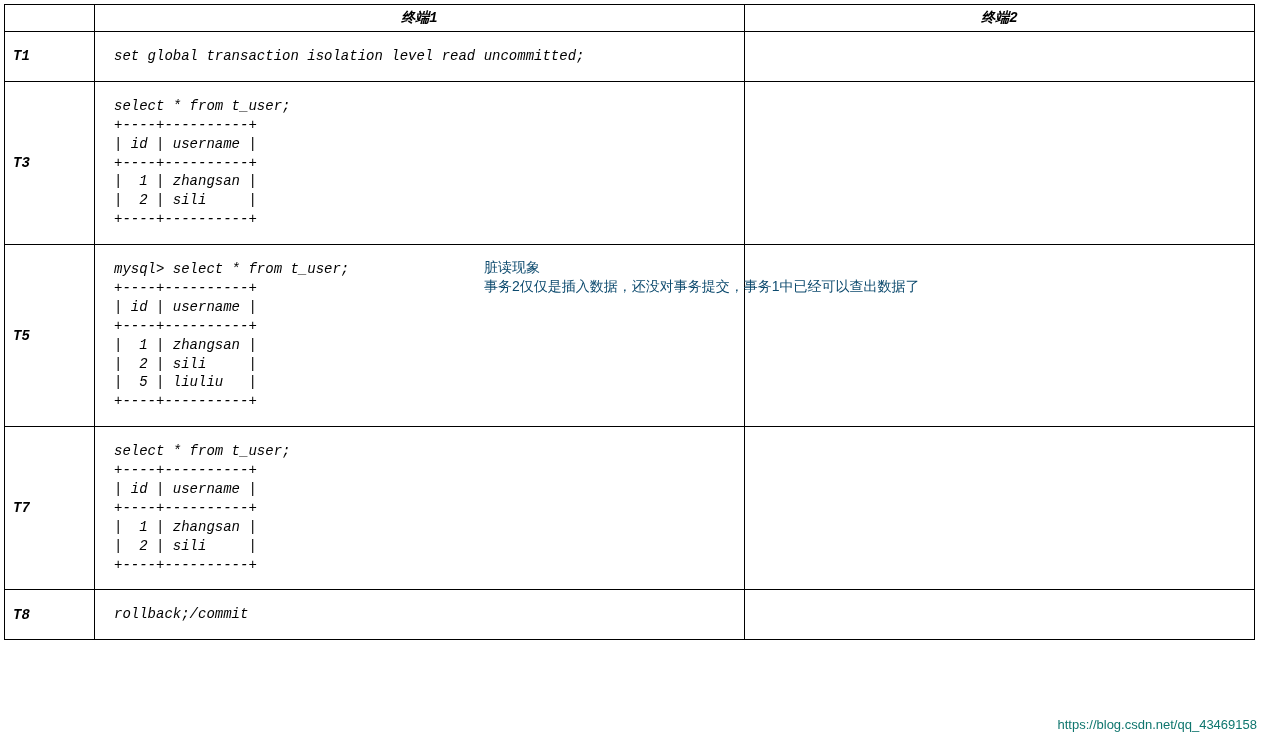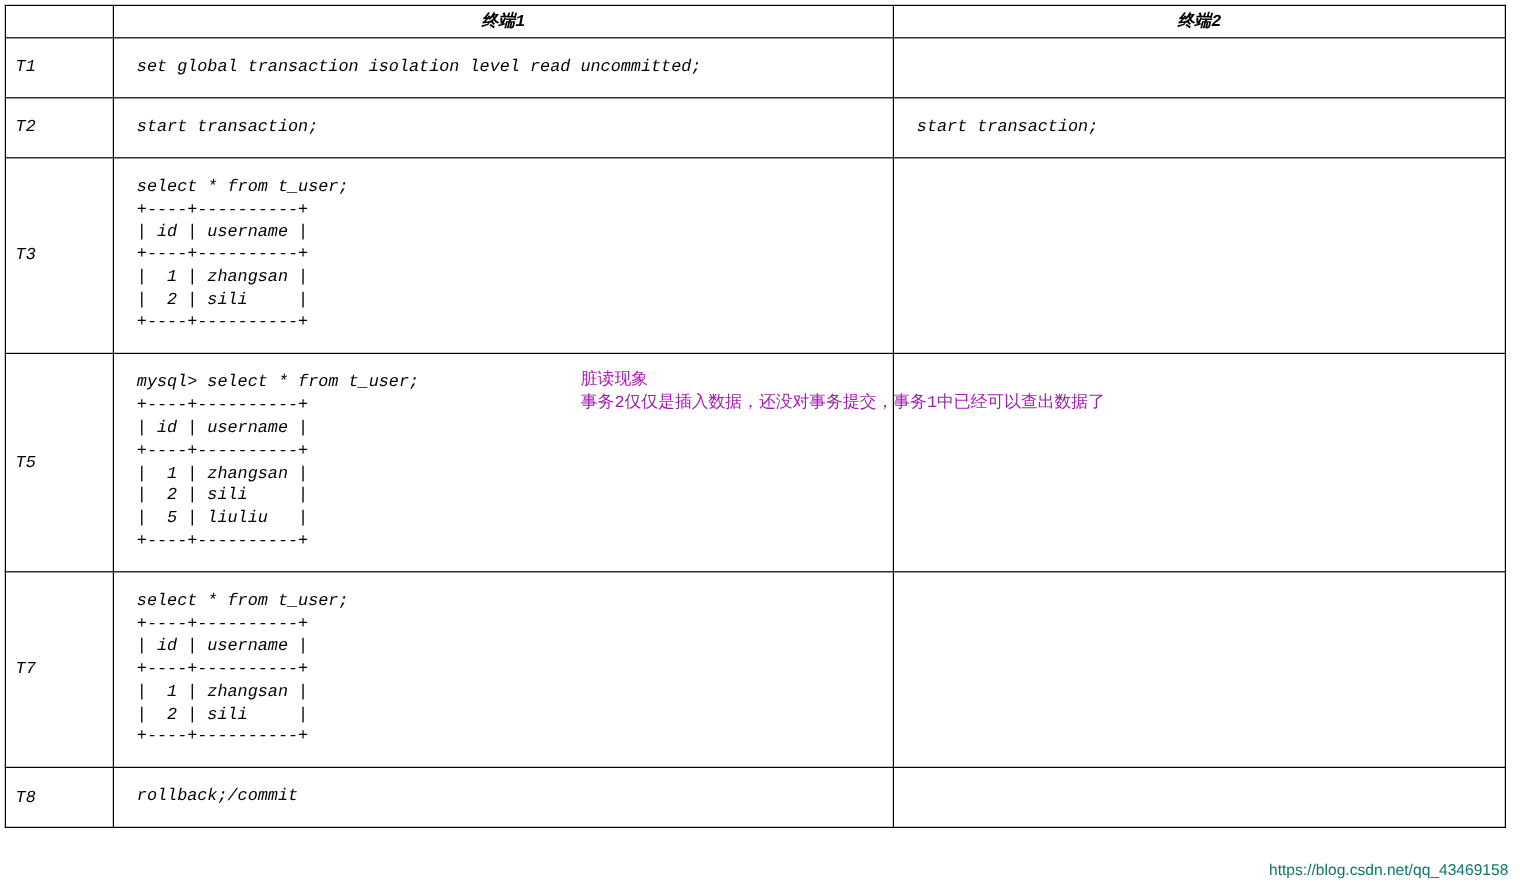--- a/index.html
+++ b/index.html
@@ -20,21 +20,21 @@
     padding: 4px 8px;
     vertical-align: top;
     font-style: italic;
   }
   th {
     text-align: center;
     font-weight: bold;
     font-style: italic;
   }
   td.label {
-    font-weight: normal;
+    font-weight: bold;
     width: 80px;
     vertical-align: middle;
   }
   col.c-label { width: 90px; }
   col.c-t1 { width: 650px; }
   col.c-t2 { width: 510px; }
   pre {
     margin: 11px;
     font-family: inherit;
     font-size: 14px;
@@ -83,29 +83,20 @@
     <tr>
       <td class="label">T1</td>
       <td>
           <pre>set global transaction isolation level read uncommitted;</pre>
         </td>
       <td>
           <pre></pre>
         </td>
     </tr>
     <tr>
-      <td class="label">T2</td>
-      <td>
-          <pre>start transaction;</pre>
-        </td>
-      <td>
-          <pre>start transaction;</pre>
-        </td>
-    </tr>
-    <tr>
       <td class="label">T3</td>
       <td>
           <pre>select * from t_user;
 +----+----------+
 | id | username |
 +----+----------+
 |  1 | zhangsan |
 |  2 | sili     |
 +----+----------+</pre>
         </td>
@@ -118,21 +109,21 @@
       <td class="annot-cell">
         <pre>mysql&gt; select * from t_user;
 +----+----------+
 | id | username |
 +----+----------+
 |  1 | zhangsan |
 |  2 | sili     |
 |  5 | liuliu   |
 +----+----------+</pre>
         <div class="annotation">
-          <pre style="color:#a21caf;font-family:Liberation Mono, monospace;font-style:normal;">脏读现象
+          <pre style="color:#0c4a6e;font-family:Liberation Sans, sans-serif;font-style:normal;">脏读现象
 事务2仅仅是插入数据，还没对事务提交，事务1中已经可以查出数据了</pre>
         </div>
       </td>
       <td>
           <pre></pre>
         </td>
     </tr>
     <tr>
       <td class="label">T7</td>
       <td>

